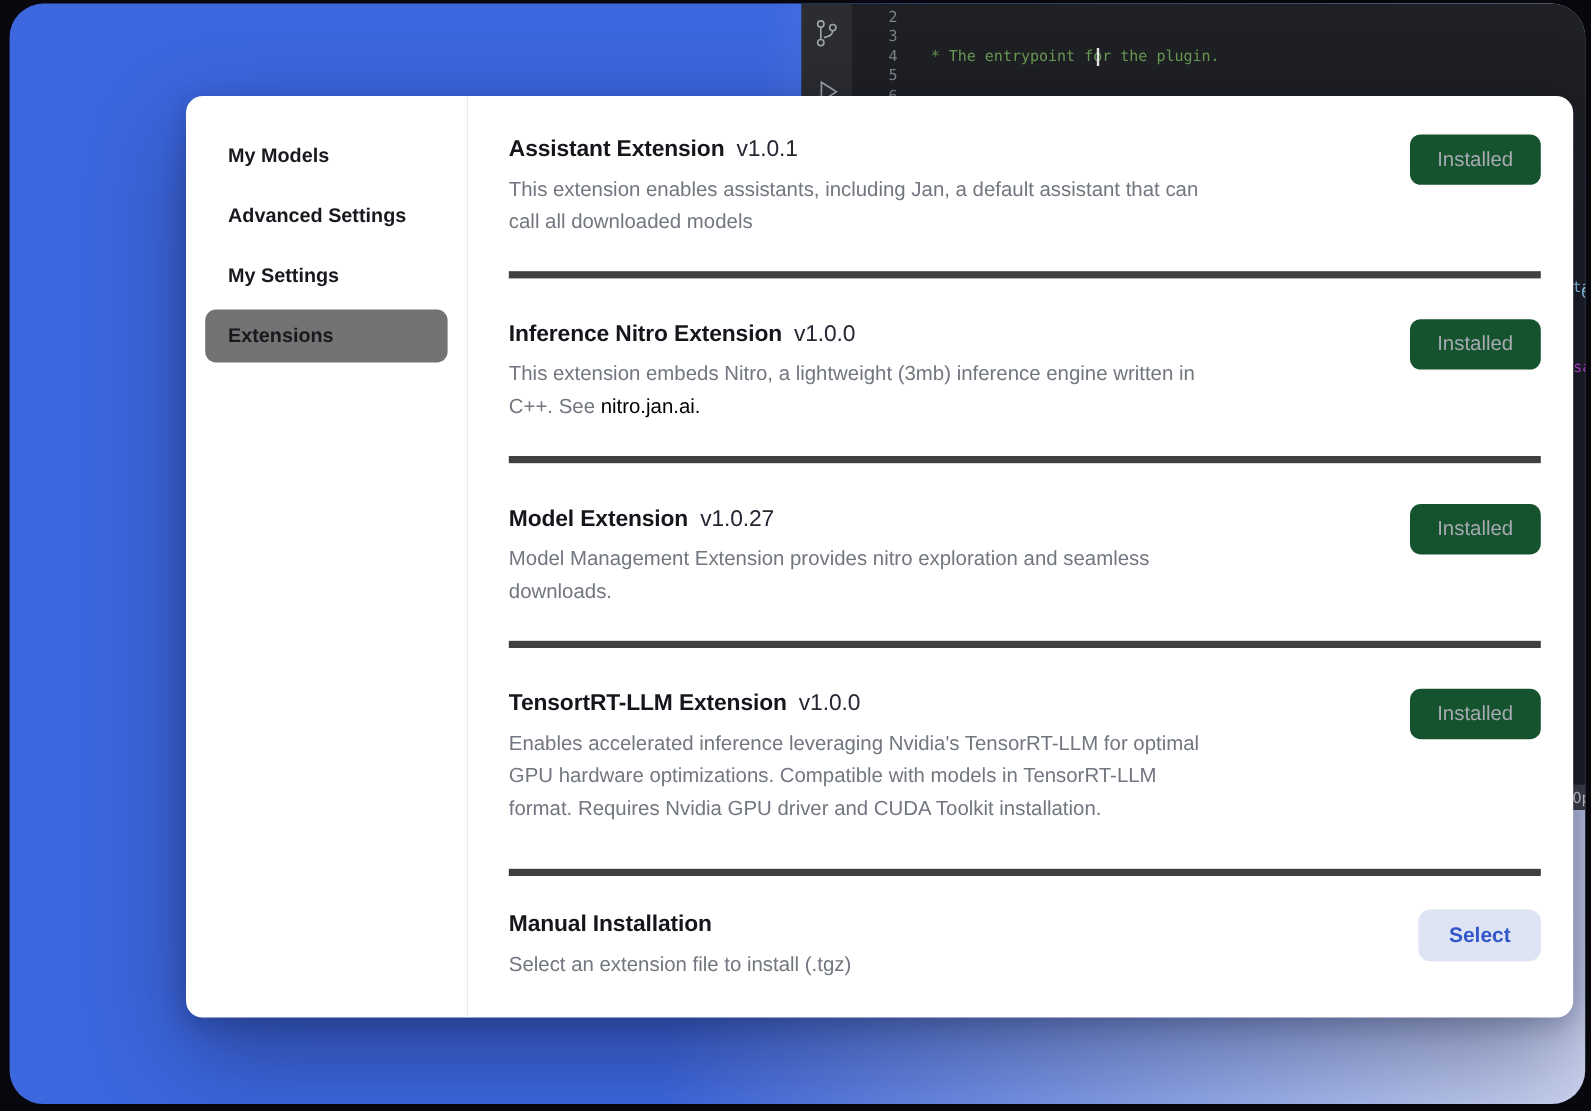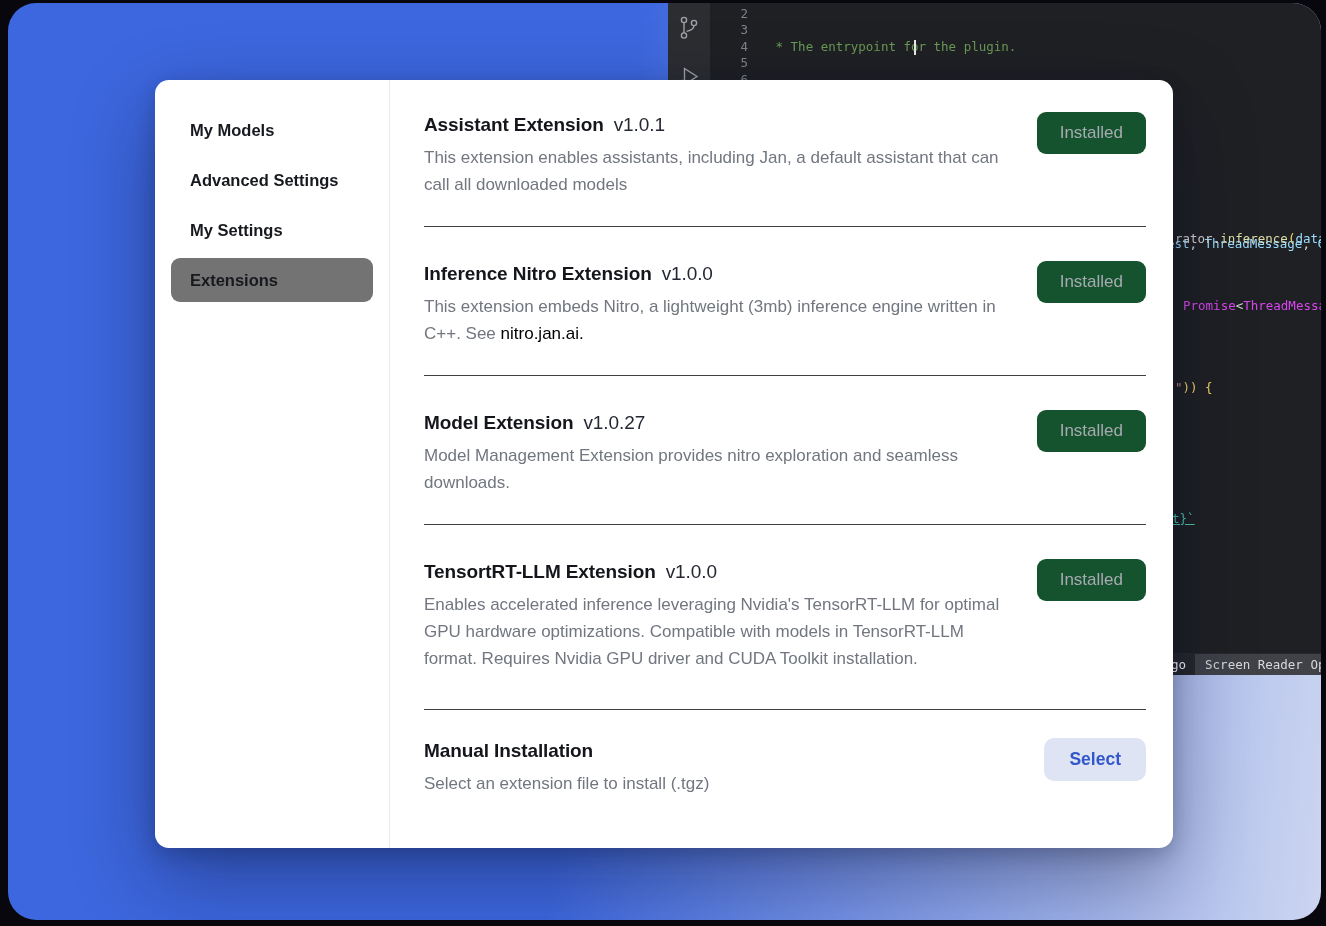--- a/index.html
+++ b/index.html
@@ -23,29 +23,29 @@
   .frag{position:absolute;white-space:pre}
   .c-comment{color:#6A9955}.c-kw{color:#f2707e}.c-br{color:#f5d66a}.c-id{color:#9CDCFE}
   .c-pl{color:#d4d4d4}.c-fn{color:#DCDCAA}.c-ty{color:#d946ef}.c-st{color:#CE9178}
   .c-tpl{color:#4EC9B0;text-decoration:underline}
   .status-bar{position:absolute;left:0;bottom:0;right:0;height:22px;background:#27282b;
     display:flex;align-items:center;padding-left:503px;gap:9px;font-size:12.5px}
   .status-go{color:#ffffff}
   .status-seg{background:#404248;color:#d8d9db;padding:3px 10px;white-space:nowrap}
 
   
-  .modal{position:absolute;left:147px;top:77px;width:1018px;height:768px;background:#fff;border-radius:14px;
+  .modal{position:absolute;left:147px;top:77px;width:1156px;height:768px;background:#fff;border-radius:14px;
     box-shadow:0 30px 80px rgba(10,16,45,.40),0 6px 20px rgba(10,16,45,.22);display:flex;overflow:hidden}
   .sidebar{width:235px;flex:0 0 235px;border-right:1px solid #ececee;padding:28px 16px 0}
   .nav-item{height:44px;display:flex;align-items:center;padding-left:19px;margin-bottom:6px;border-radius:9px;
     font-size:16.5px;font-weight:700;color:#17191e;cursor:pointer}
   .nav-item.active{background:#737373}
   .main{flex:1;padding:0 27px 0 34px}
   .ext-row{display:flex;justify-content:space-between;align-items:flex-start;
-    padding:34px 0 28px;border-bottom:1px solid #404040}
+    padding:34px 0 28px;border-bottom:6px solid #404040}
   .ext-row.first{padding-top:32px}
   .ext-row.tall{padding-bottom:37px}
   .ext-row.last{border-bottom:none;padding-top:28px}
   .ext-text{width:585px}
   .ext-title{font-size:19px;line-height:26px;color:#242832;letter-spacing:-.1px}
   .ext-name{font-weight:700;color:#14161b}
   .ext-ver{margin-left:10px;font-weight:400}
   .ext-desc{margin-top:6px;font-size:17px;line-height:27px;color:#71767f}
   .ext-link{color:#000000;text-decoration:none;cursor:pointer}
   .btn{border:none;border-radius:9px;font-family:inherit;cursor:pointer;white-space:nowrap}

